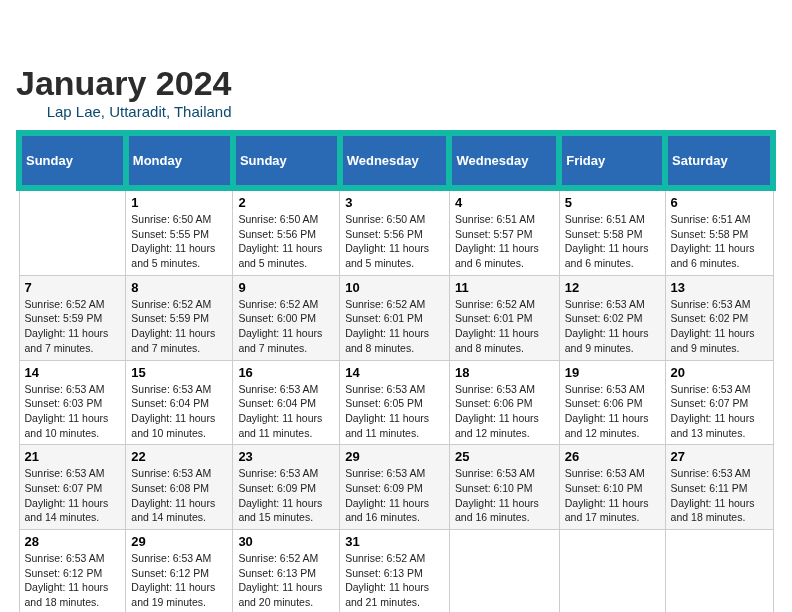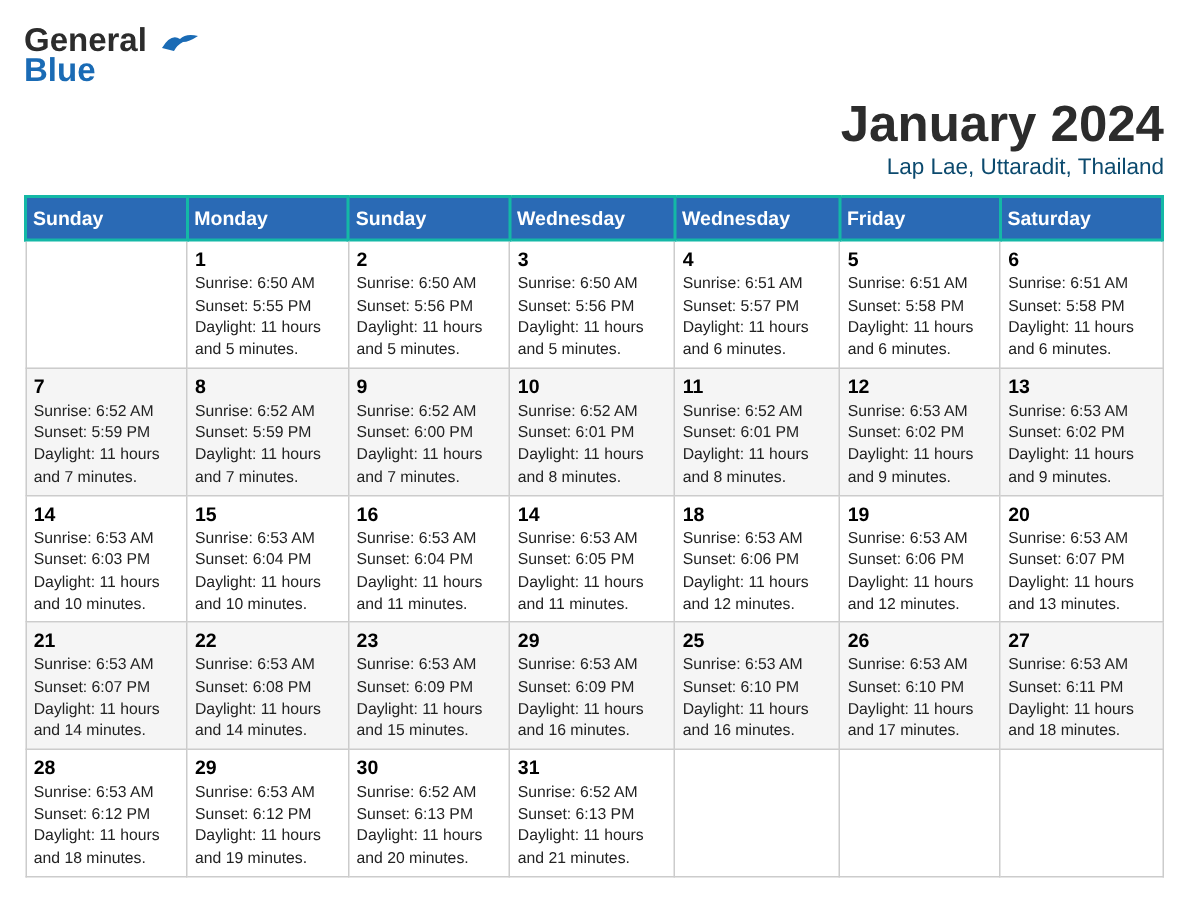--- a/index.html
+++ b/index.html
@@ -33,25 +33,25 @@
       color: #0c4a6e;
     }
     table {
       width: 100%;
       border-collapse: collapse;
       font-size: 11px;
     }
     thead tr th {
       background: #2a6ab5;
       color: #fff;
-      padding: 6px 4px;
+      padding: 17px 4px;
       text-align: left;
       font-size: 13px;
       font-weight: bold;
-      border: 2px solid #14b8a6;
+      border: 6px solid #14b8a6;
     }
     tbody tr td {
       border: 1px solid #ccc;
       vertical-align: top;
       padding: 4px 5px;
       width: 113px;
       min-height: 80px;
       height: 80px;
     }
     tbody tr:nth-child(even) td { background: #f5f5f5; }
@@ -66,31 +66,20 @@
       font-size: 10.5px;
       color: #222;
       line-height: 1.4;
     }
     .empty { background: #fff !important; }
   </style>
 </head>
 <body>
 
 <div class="header">
-  <div class="logo">
-    <div style="display:flex;align-items:center;">
-      <div style="font-size:22px;font-weight:bold;line-height:1;">
-        <span style="color:#2c2c2c;">General</span>
-        <svg width="26" height="16" viewBox="0 0 26 16" style="vertical-align:middle;margin-left:2px;">
-          <path d="M2,12 Q8,2 14,6 Q18,2 26,4 Q20,8 16,8 Q12,10 10,14 Z" fill="#1a6bb5"></path>
-        </svg>
-      </div>
-    </div>
-    <div style="font-size:22px;font-weight:bold;color:#1a6bb5;margin-top:-4px;">Blue</div>
-  </div>
   <div class="title-block">
     <div class="month-title">January 2024</div>
     <div class="subtitle">Lap Lae, Uttaradit, Thailand</div>
   </div>
 </div>
 
 <table>
   <thead>
     <tr>
     <th>Sunday</th>

